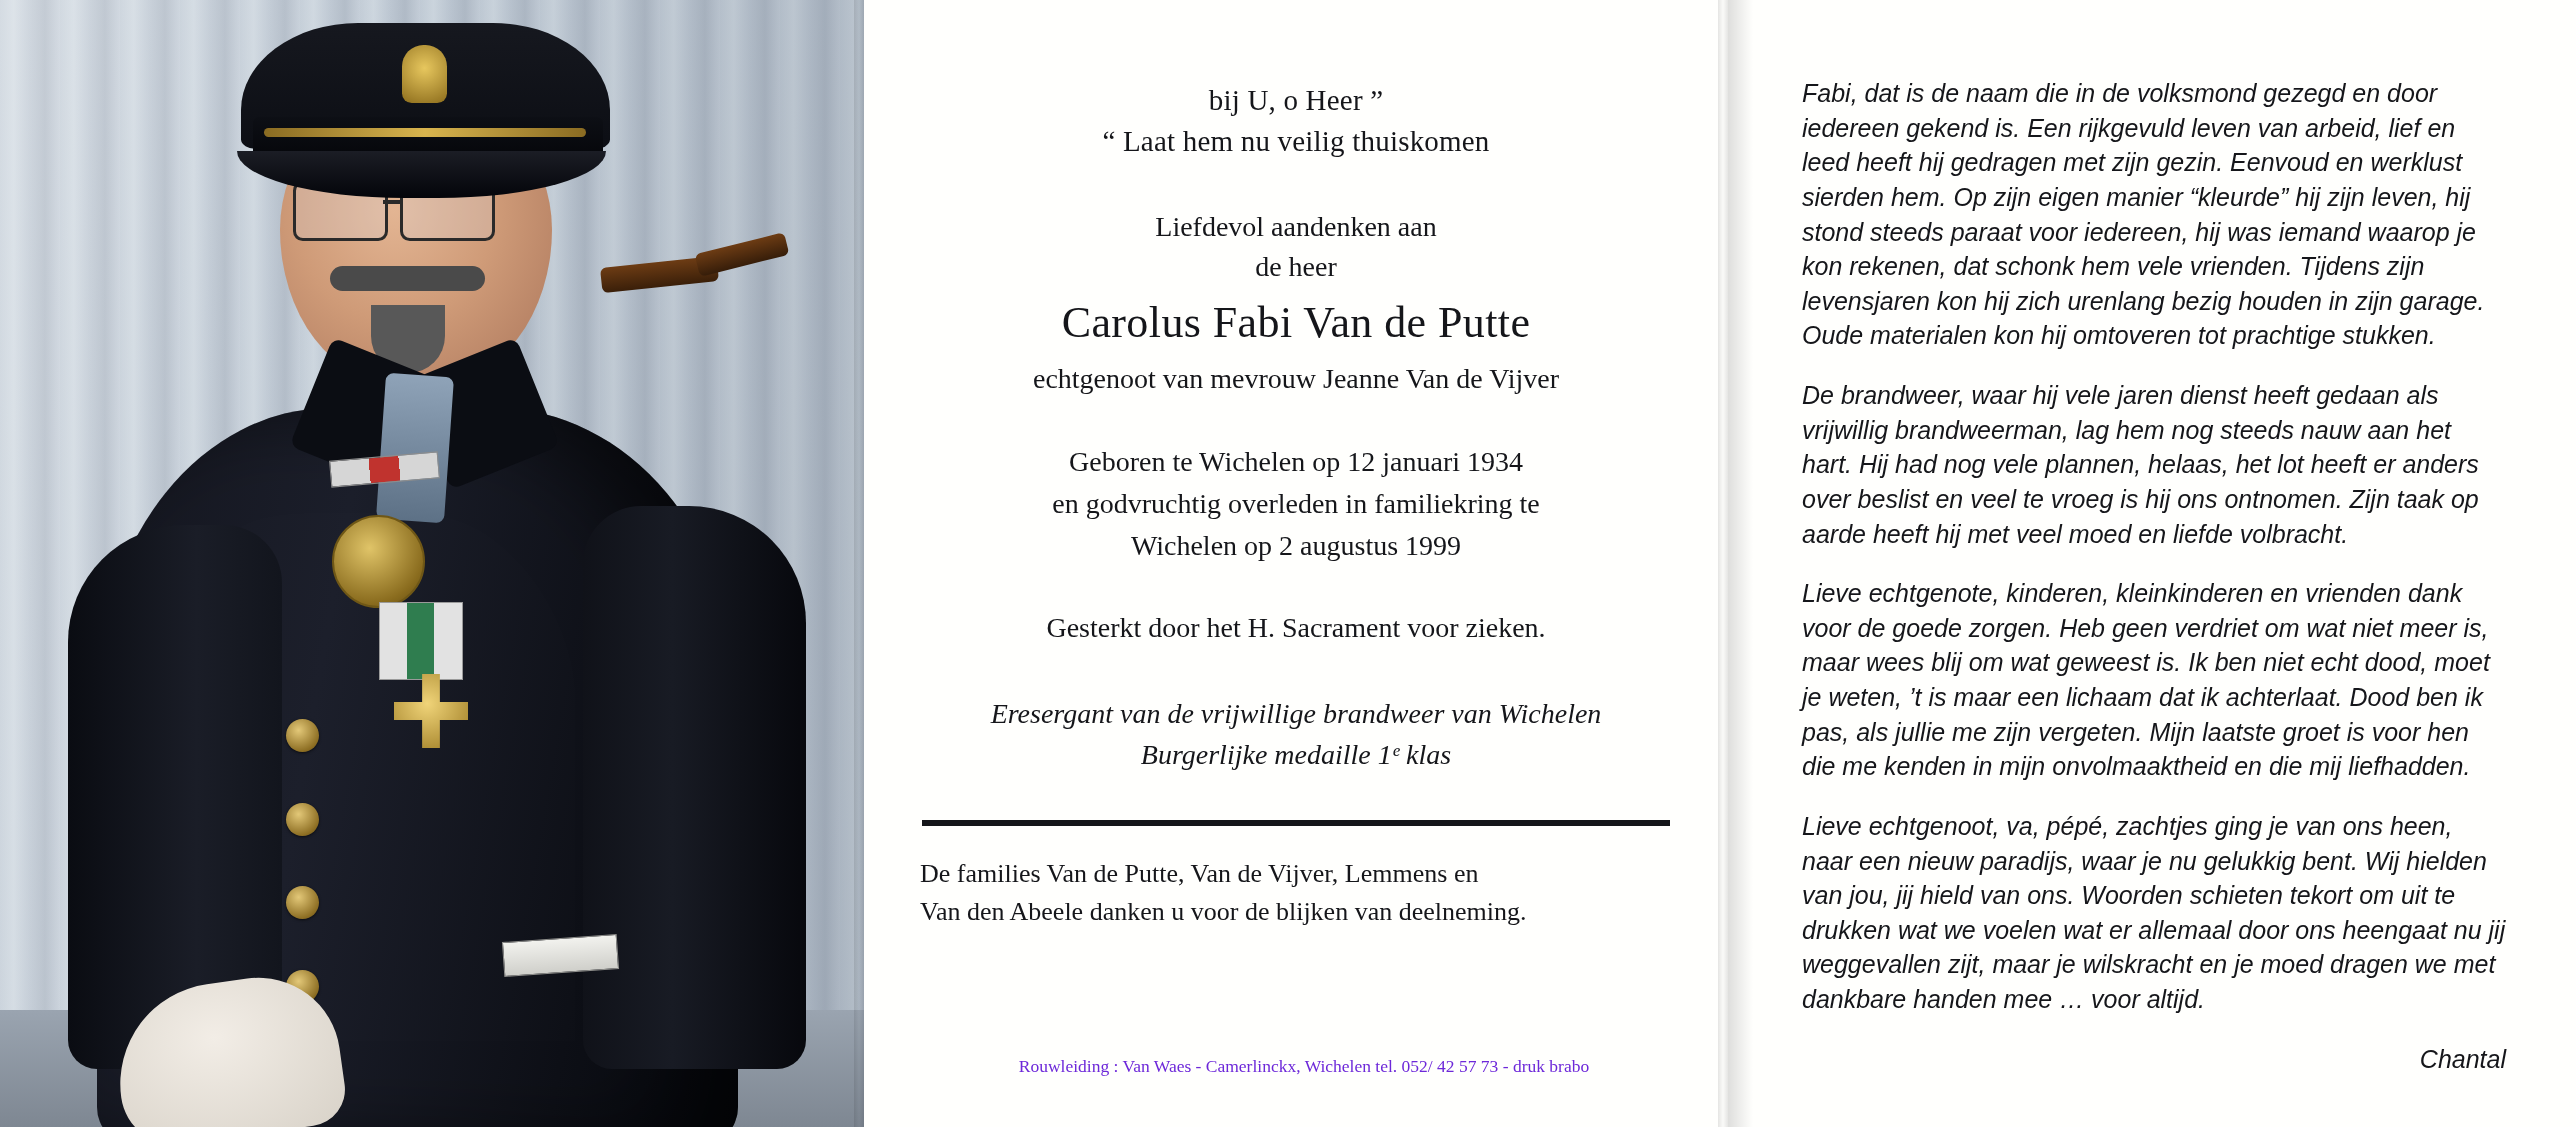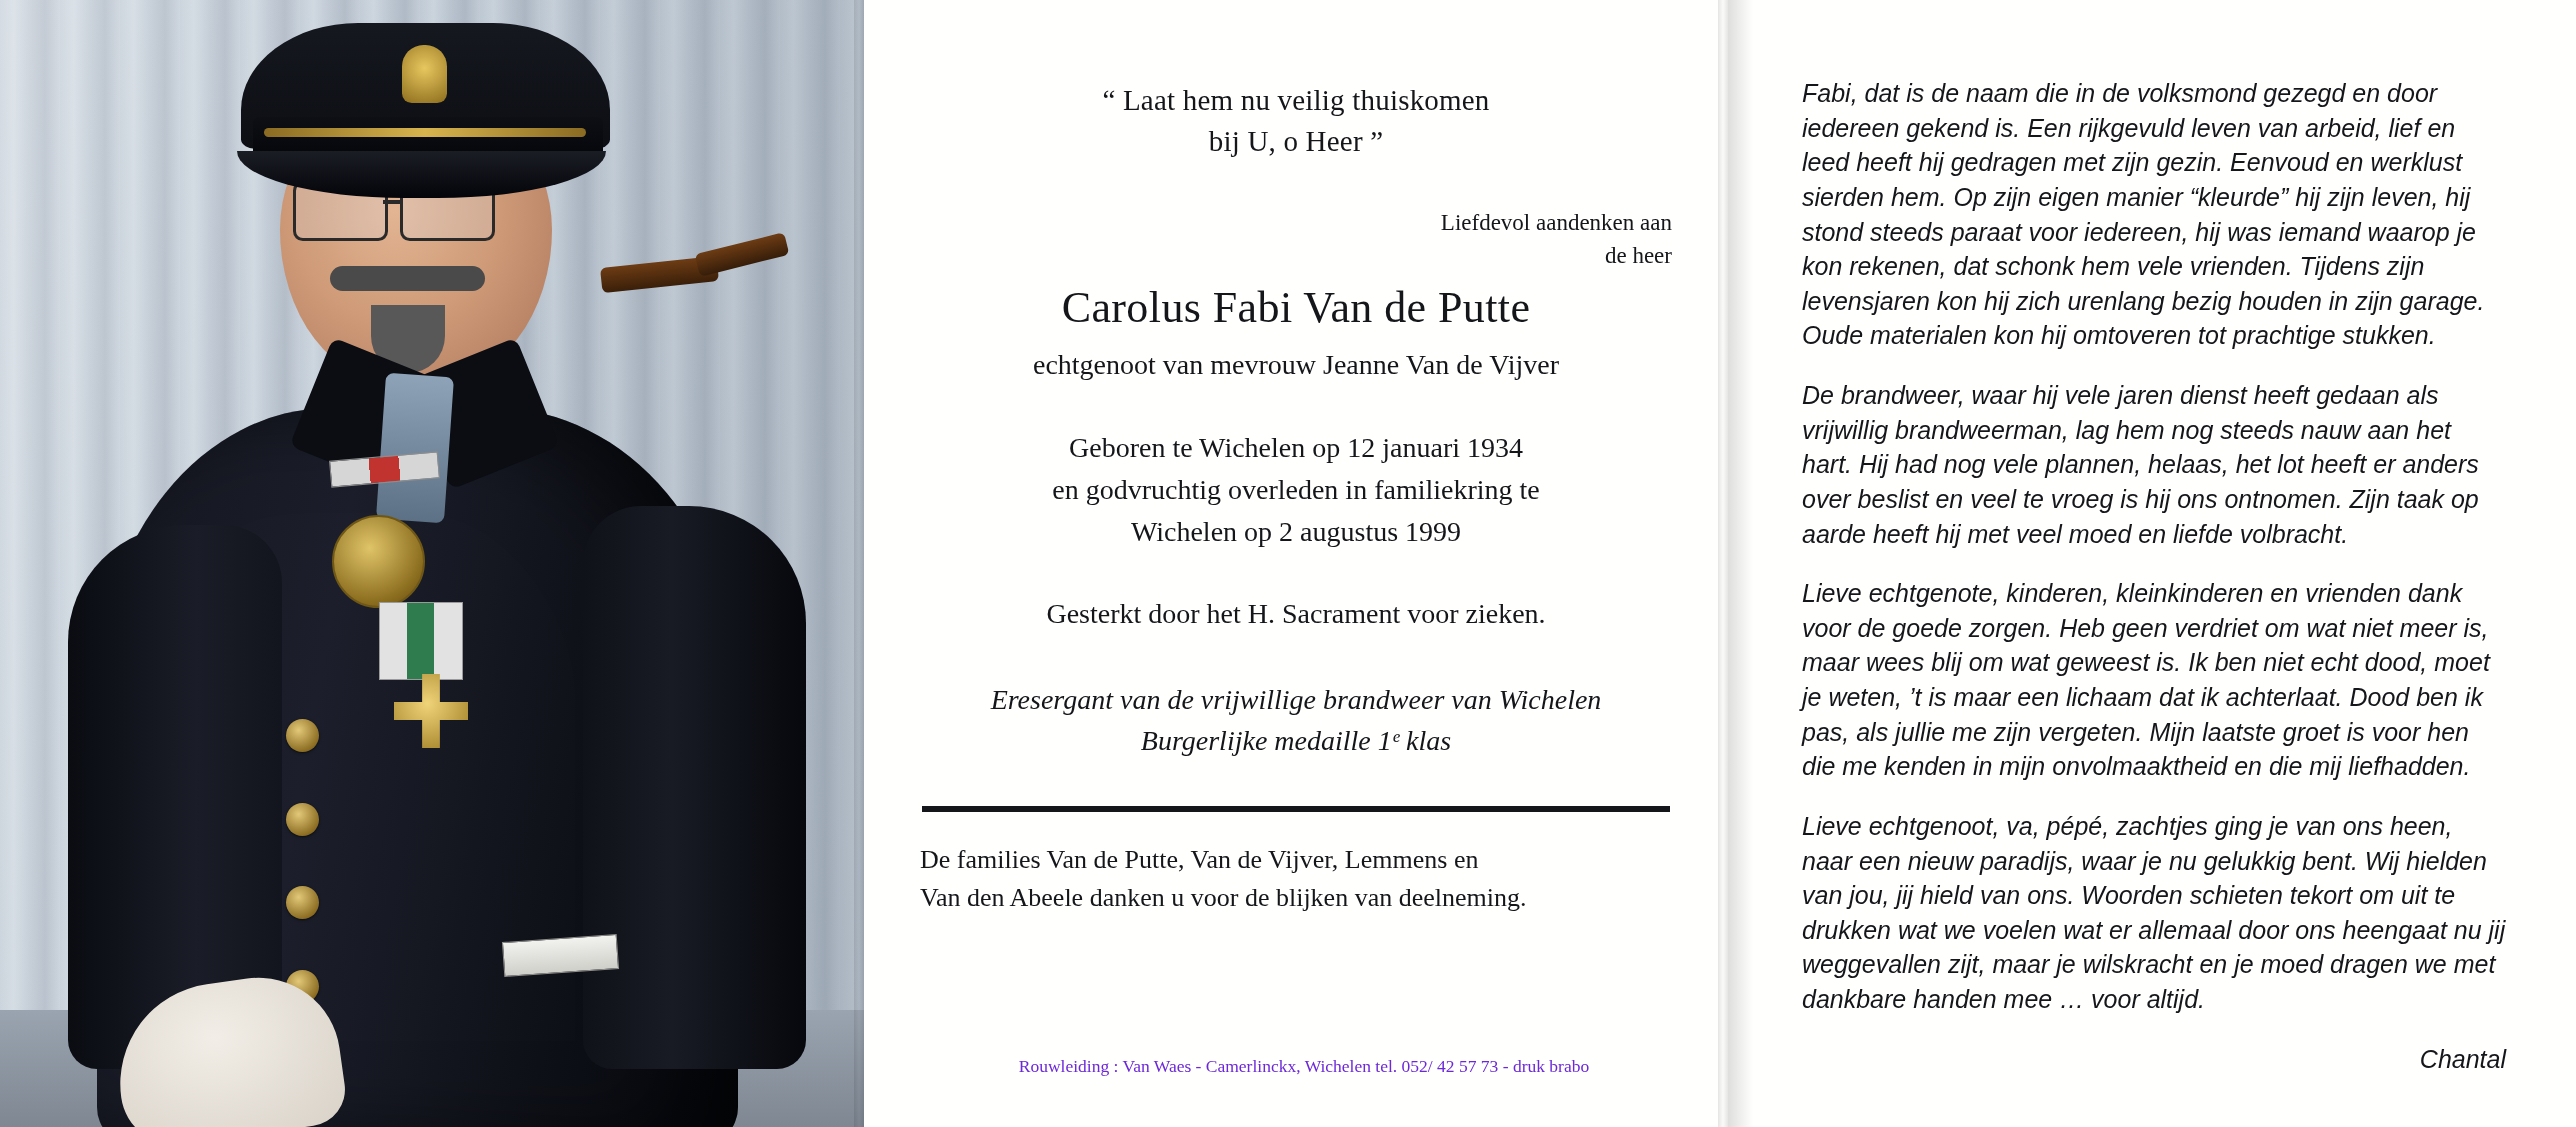--- a/index.html
+++ b/index.html
@@ -333,23 +333,22 @@
     padding-top: 80px;
     text-align: center;
   }
   .quote {
     font-size: 29px;
     line-height: 1.42;
     letter-spacing: 0.2px;
   }
   .memory-intro {
     margin-top: 45px;
-    font-size: 23px;
+    font-size: 28px;
     line-height: 1.42;
-    text-align: right;
   }
   .name {
     margin-top: 9.7px;
     font-size: 44px;
     letter-spacing: 0.4px;
     line-height: 1.2;
     white-space: nowrap;
   }
   .spouse {
     margin-top: 9.7px;
@@ -476,22 +475,22 @@
 
       <div class="patch-white"></div>
       <div class="hand"></div>
     </div>
     <div class="fold" style="right:0"></div>
   </div>
 
   <div class="middle-panel">
     <div class="middle-inner">
       <div class="quote">
+        <div>bij U, o Heer ”</div>
         <div>“ Laat hem nu veilig thuiskomen</div>
-        <div>bij U, o Heer ”</div>
       </div>
 
       <div class="memory-intro">
         <div>Liefdevol aandenken aan</div>
         <div>de heer</div>
       </div>
 
       <div class="name">Carolus Fabi Van de Putte</div>
       <div class="spouse">echtgenoot van mevrouw Jeanne Van de Vijver</div>
 

